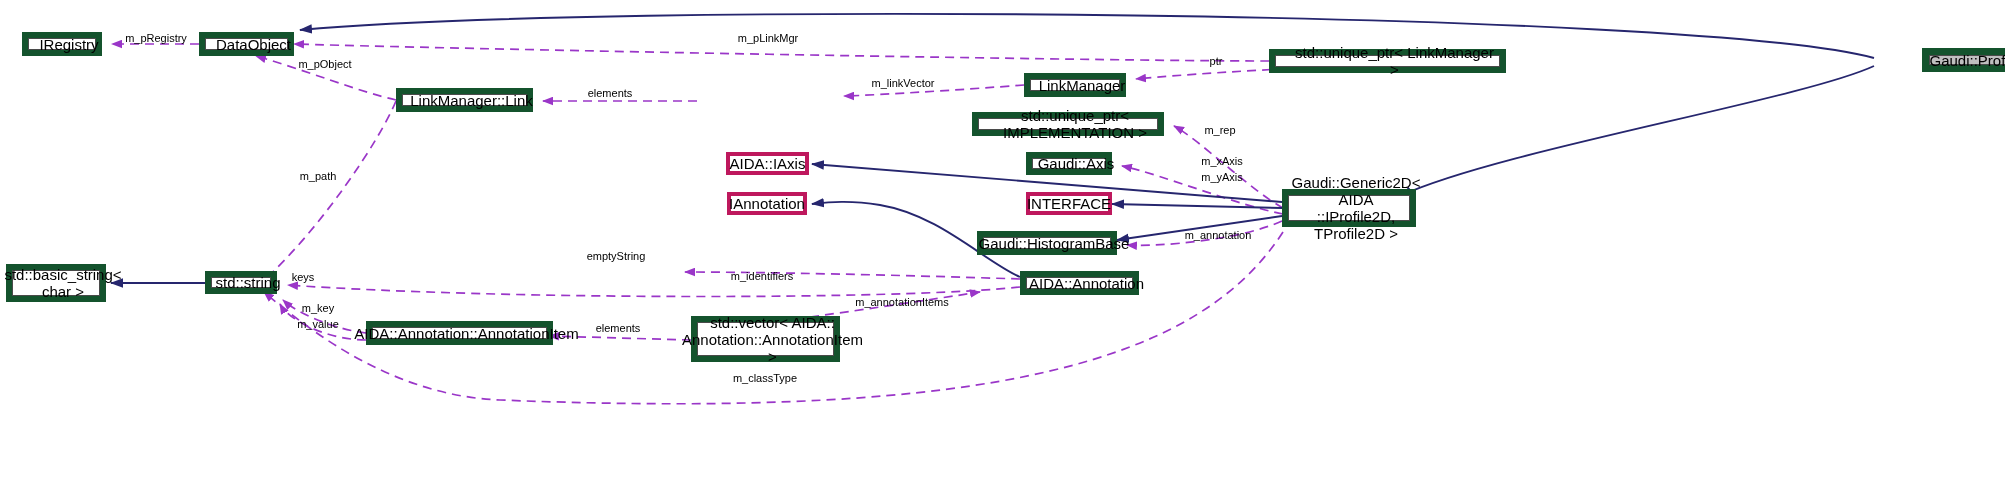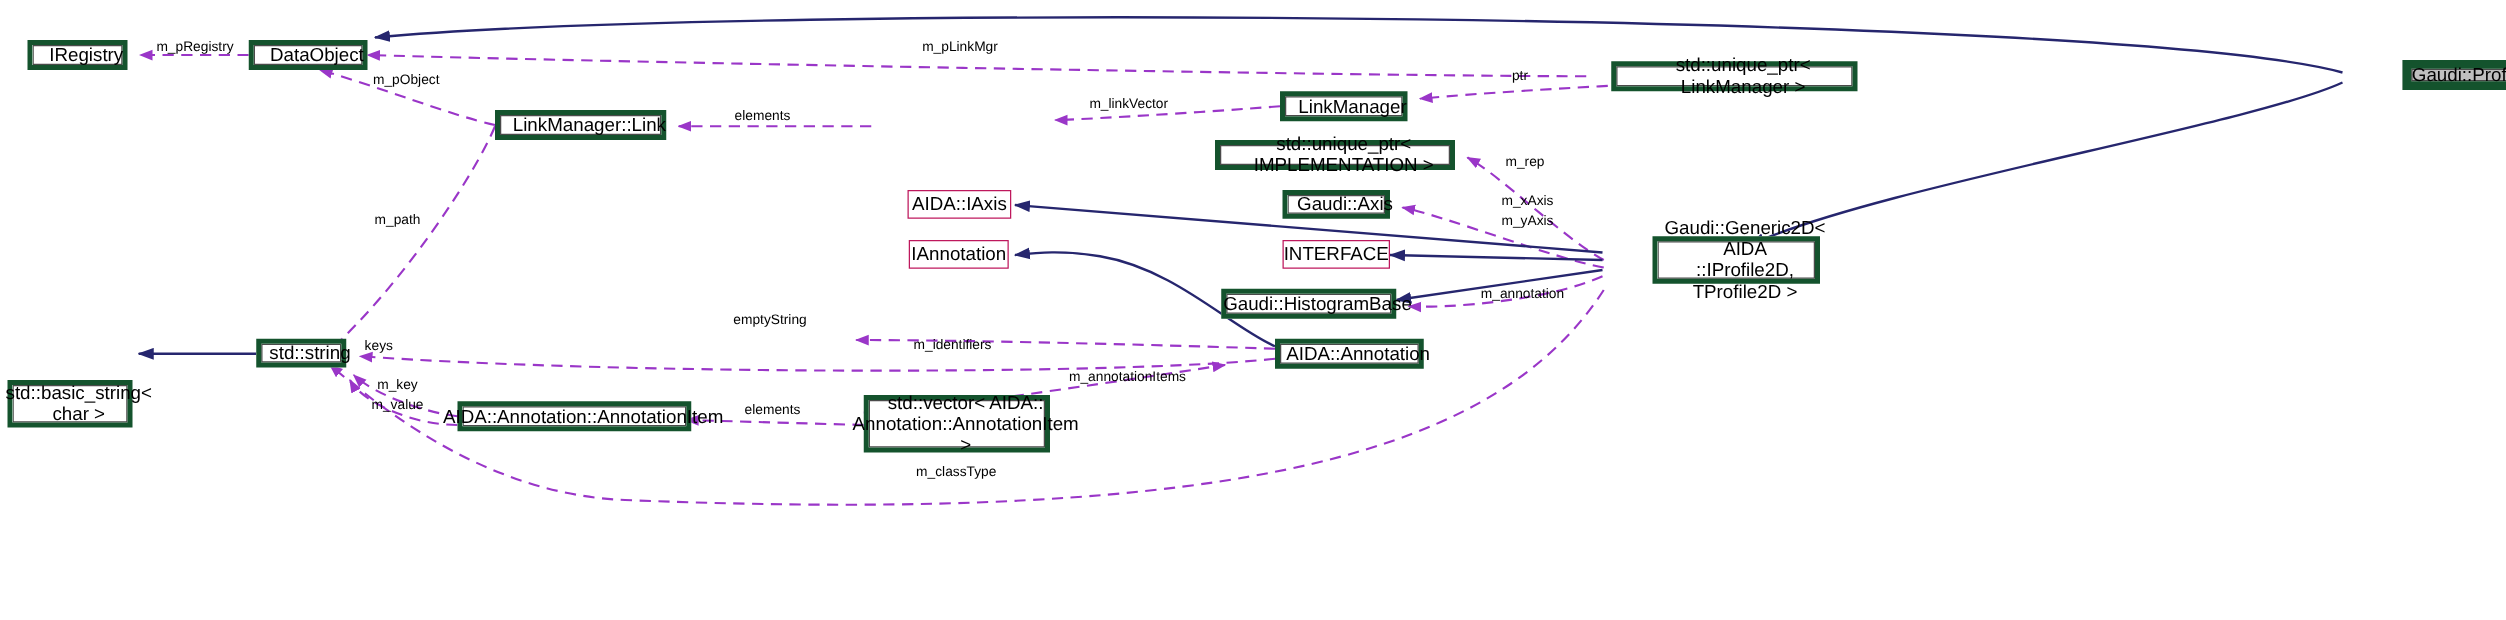--- a/index.html
+++ b/index.html
@@ -20,22 +20,22 @@
     background:#ffffff;
     border:1px solid #2b2b2b;
     color:#000000;
     font-size:15px;
     line-height:17px;
     white-space:pre-line;
     padding:2px 6px;
     z-index:3;
   }
   
-  .node.solid{ border:4px solid #14532d; box-shadow:0 0 0 1px #4a4a4a inset;padding-left:20px; }
-  .node.thin{ border:1px solid #be185d; box-shadow:none; }
+  .node.solid{ border:6px solid #14532d; box-shadow:0 0 0 1px #4a4a4a inset;padding-left:20px; }
+  .node.thin{ border:4px solid #be185d; box-shadow:none; }
   .node.current{
     background:#bfbfbf;
     border:7px solid #14532d;
     box-shadow:0 0 0 1px #4a4a4a inset;
     margin-left:48px;
   }
   .edge-label{
     position:absolute;
     font-size:11px;
     line-height:16px;
@@ -106,21 +106,21 @@
 
   <div class="node solid" style="left:396px;top:88px;width:137px;height:24px;">
     <span>LinkManager::Link</span>
   </div>
 
 
   <div class="node solid" style="left:1024px;top:73px;width:102px;height:24px;">
     <span>LinkManager</span>
   </div>
 
-  <div class="node solid" style="left:1269px;top:49px;width:197px;height:24px;margin-left:20px;">
+  <div class="node solid" style="left:1269px;top:49px;width:237px;height:24px;">
     <span>std::unique_ptr&lt; LinkManager &gt;</span>
   </div>
 
   <div class="node current" style="left:1874px;top:48px;width:125px;height:24px;">
     <span>Gaudi::Profile2D</span>
   </div>
 
   <div class="node solid" style="left:972px;top:112px;width:192px;height:24px;">
     <span>std::unique_ptr&lt; IMPLEMENTATION &gt;</span>
   </div>
@@ -134,30 +134,30 @@
   </div>
 
   <div class="node thin" style="left:727px;top:192px;width:80px;height:23px;">
     <span>IAnnotation</span>
   </div>
 
   <div class="node thin" style="left:1026px;top:192px;width:86px;height:23px;">
     <span>INTERFACE</span>
   </div>
 
-  <div class="node solid" style="left:1282px;top:189px;width:134px;height:38px;margin-left:40px;">
+  <div class="node solid" style="left:1282px;top:189px;width:134px;height:38px;">
     <span>Gaudi::Generic2D&lt; AIDA
 ::IProfile2D, TProfile2D &gt;</span>
   </div>
 
   <div class="node solid" style="left:977px;top:231px;width:140px;height:24px;">
     <span>Gaudi::HistogramBase</span>
   </div>
 
-  <div class="node solid" style="left:6px;top:264px;width:100px;height:38px;margin-top:40px;">
+  <div class="node solid" style="left:6px;top:264px;width:100px;height:38px;">
     <span>std::basic_string&lt;
 char &gt;</span>
   </div>
 
   <div class="node solid" style="left:205px;top:271px;width:72px;height:23px;align-items:center;">
     <span>std::string</span>
   </div>
 
 
   <div class="node solid" style="left:1020px;top:271px;width:119px;height:24px;">

